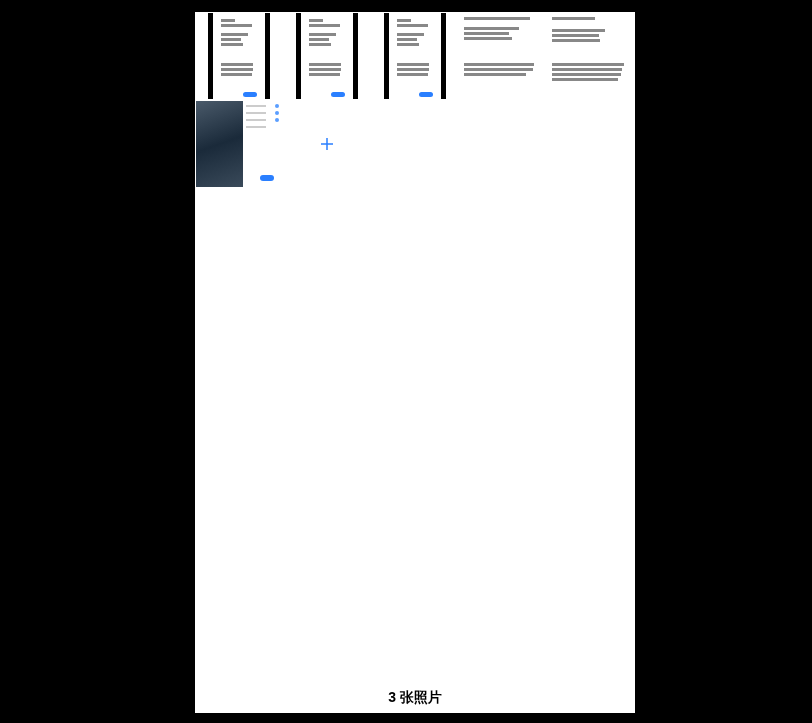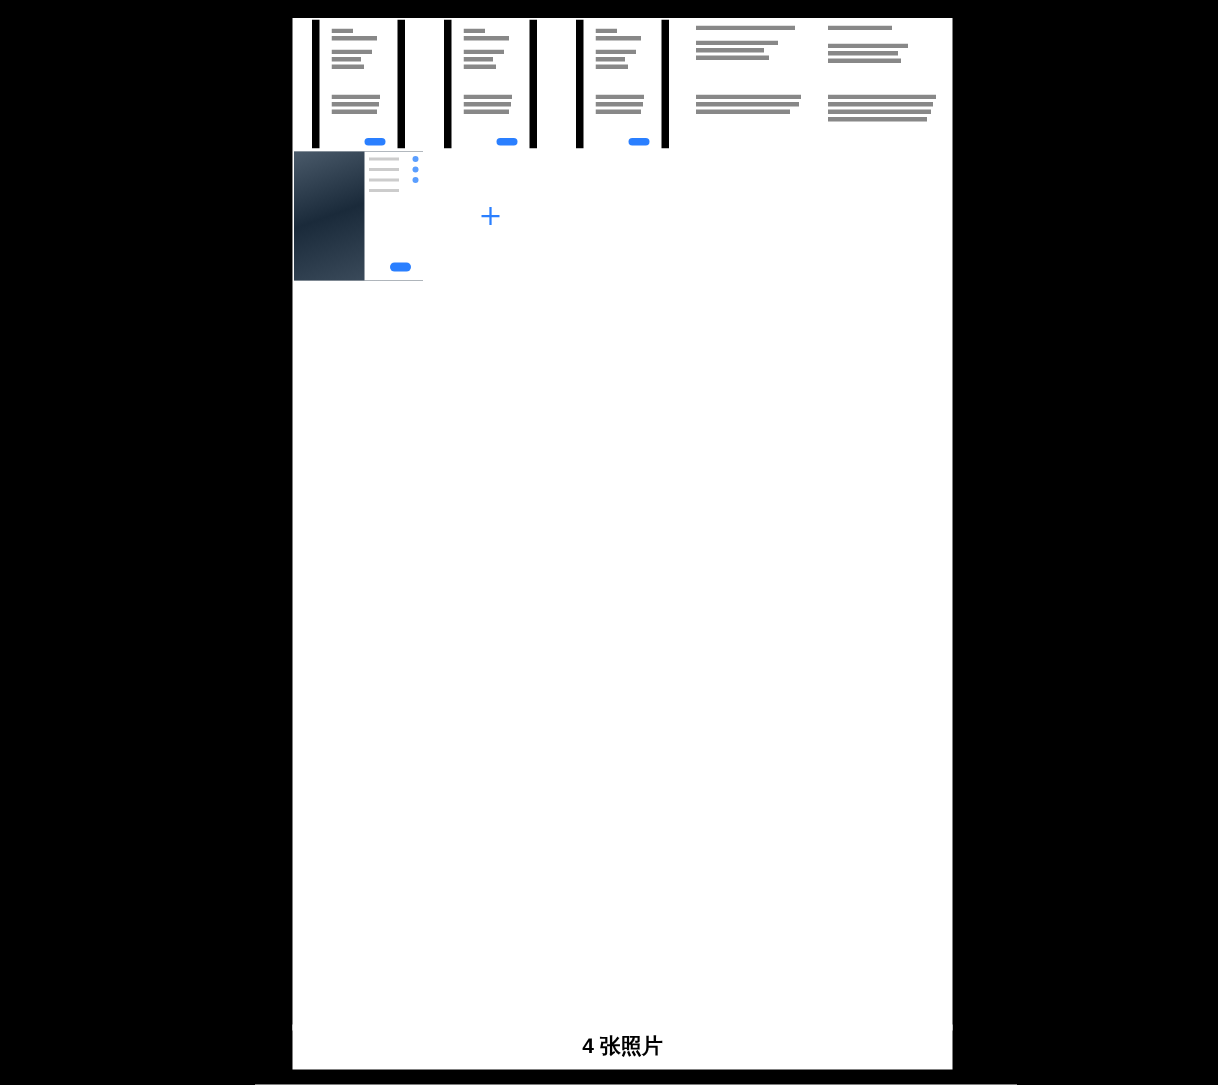--- a/index.html
+++ b/index.html
@@ -223,14 +223,14 @@
     <div class="add-tile">
       <svg class="plus-svg" viewBox="0 0 24 24">
         <path d="M11 4h2v16h-2z M4 11h16v2H4z" fill="#2a7fff"></path>
       </svg>
     </div>
 
   </div>
 </div>
 
 <div class="footer">
-  <span>4 张照片</span>
+  <span>3 张照片</span>
 </div>
 
 </body></html>

